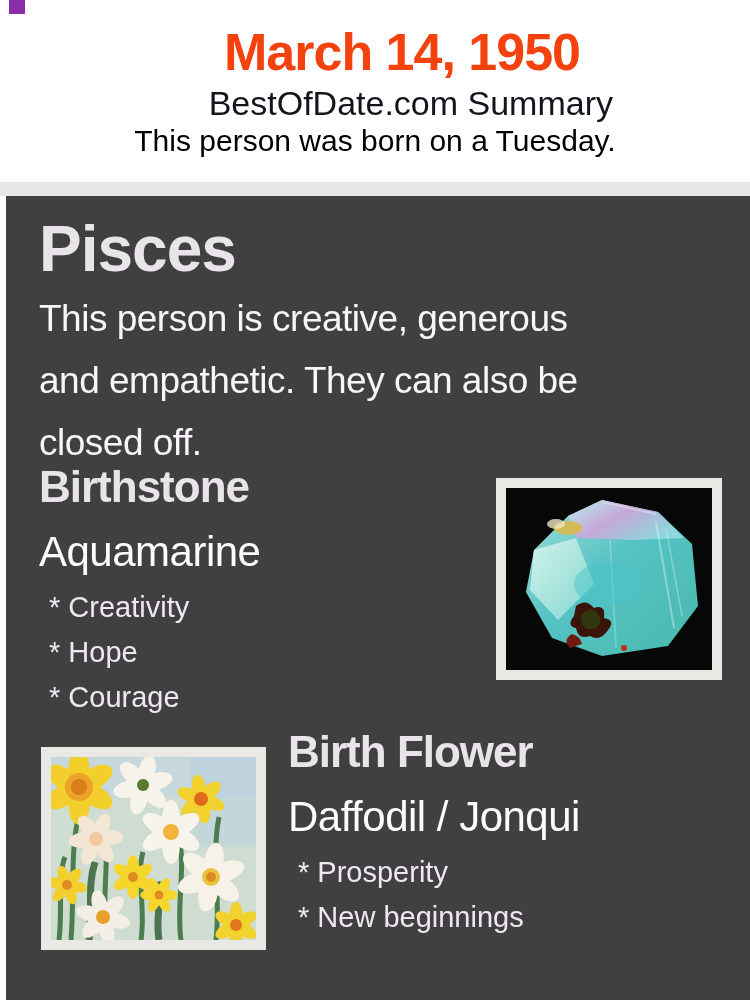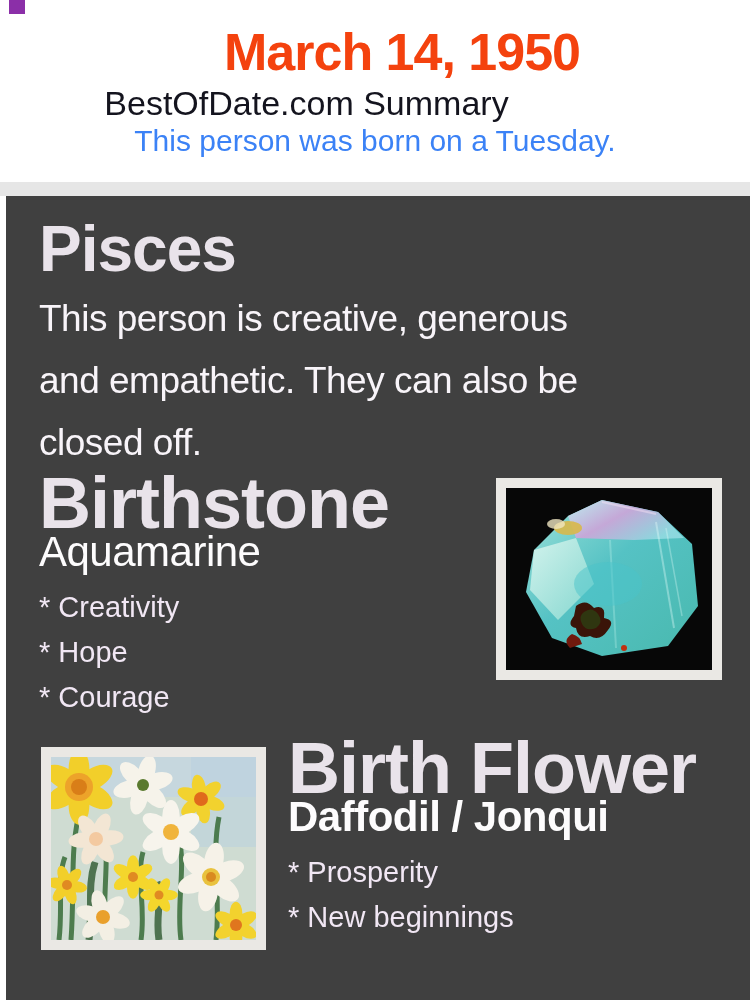--- a/index.html
+++ b/index.html
@@ -7,48 +7,48 @@
     position:relative;width:750px;height:1000px;overflow:hidden;
     background:#ffffff;font-family:"Liberation Sans","DejaVu Sans",sans-serif;
   }
   
   .corner-mark{position:absolute;left:9px;top:0;width:16px;height:14px;background:#8b2fa8;}
   .hdr-date{
     position:absolute;left:0;top:22px;width:750px;text-align:center;
     font-size:52px;font-weight:bold;color:#f4420e;letter-spacing:-1px;padding-left:27px;
   }
   .hdr-summary{
-    position:absolute;left:0;top:84px;width:613px;text-align:center;
+    position:absolute;left:0;top:84px;width:613px;text-align:right;
     font-size:34px;color:#14141e;
   }
   .hdr-born{
     position:absolute;left:0;top:124px;width:750px;text-align:center;
-    font-size:30px;color:#3b82f6;
+    font-size:30px;color:#000000;
   }
   .divider{position:absolute;left:0;top:182px;width:750px;height:14px;background:#e6e6e6;}
   
   .main{position:absolute;left:6px;top:196px;width:750px;height:804px;background:#404040;}
   .zodiac-name{
     position:absolute;left:33px;top:16px;
     font-size:64px;font-weight:bold;color:#e9e3ea;letter-spacing:-1px;
   }
   .zodiac-desc{
     position:absolute;left:33px;top:92px;width:700px;
     font-size:37px;line-height:62px;color:#f8f4f9;white-space:pre-line;letter-spacing:-0.5px;
   }
   .sec-heading{
-    position:absolute;font-size:72px;font-weight:bold;color:#e9e3ea;letter-spacing:-1px;
+    position:absolute;font-size:44px;font-weight:bold;color:#e9e3ea;letter-spacing:-1px;
   }
   .sec-name{position:absolute;font-size:42px;color:#fdfcfd;letter-spacing:-0.5px;}
-  .trait{font-size:29px;color:#f1e7f4;line-height:45px;white-space:nowrap;}
+  .trait{font-size:29px;color:#f1e7f4;line-height:45px;white-space:nowrap;margin-left:10px;}
   .bs-heading{left:33px;top:266px;}
   .bs-name{left:33px;top:332px;}
   .bs-traits{position:absolute;left:33px;top:389px;}
   .bf-heading{left:282px;top:531px;}
-  .bf-name{left:282px;top:597px;font-weight:bold;}
+  .bf-name{left:282px;top:597px;}
   .bf-traits{position:absolute;left:282px;top:654px;}
   
   .photo-frame{
     position:absolute;background:#eae8e4;box-sizing:border-box;padding:10px;
   }
   .frame-stone{left:490px;top:282px;width:226px;height:202px;}
   .frame-flower{left:35px;top:551px;width:225px;height:203px;}
   .photo-frame svg{display:block;width:100%;height:100%;}
 </style>
 </head>

